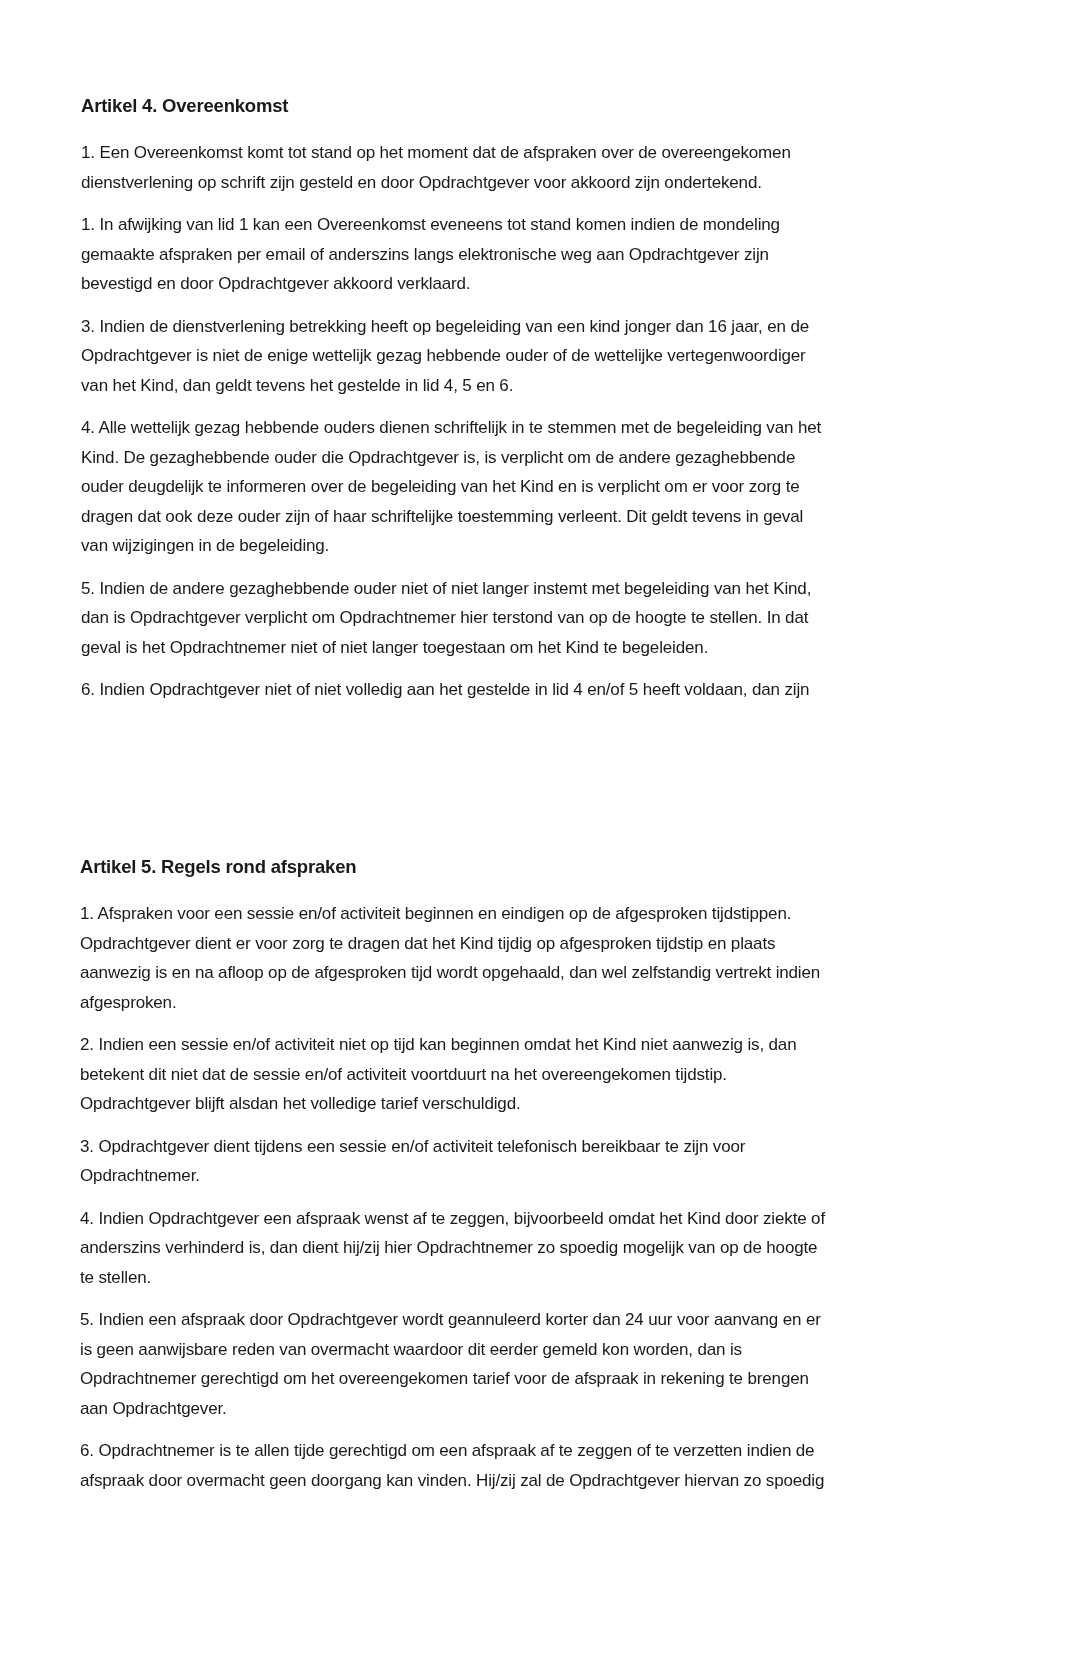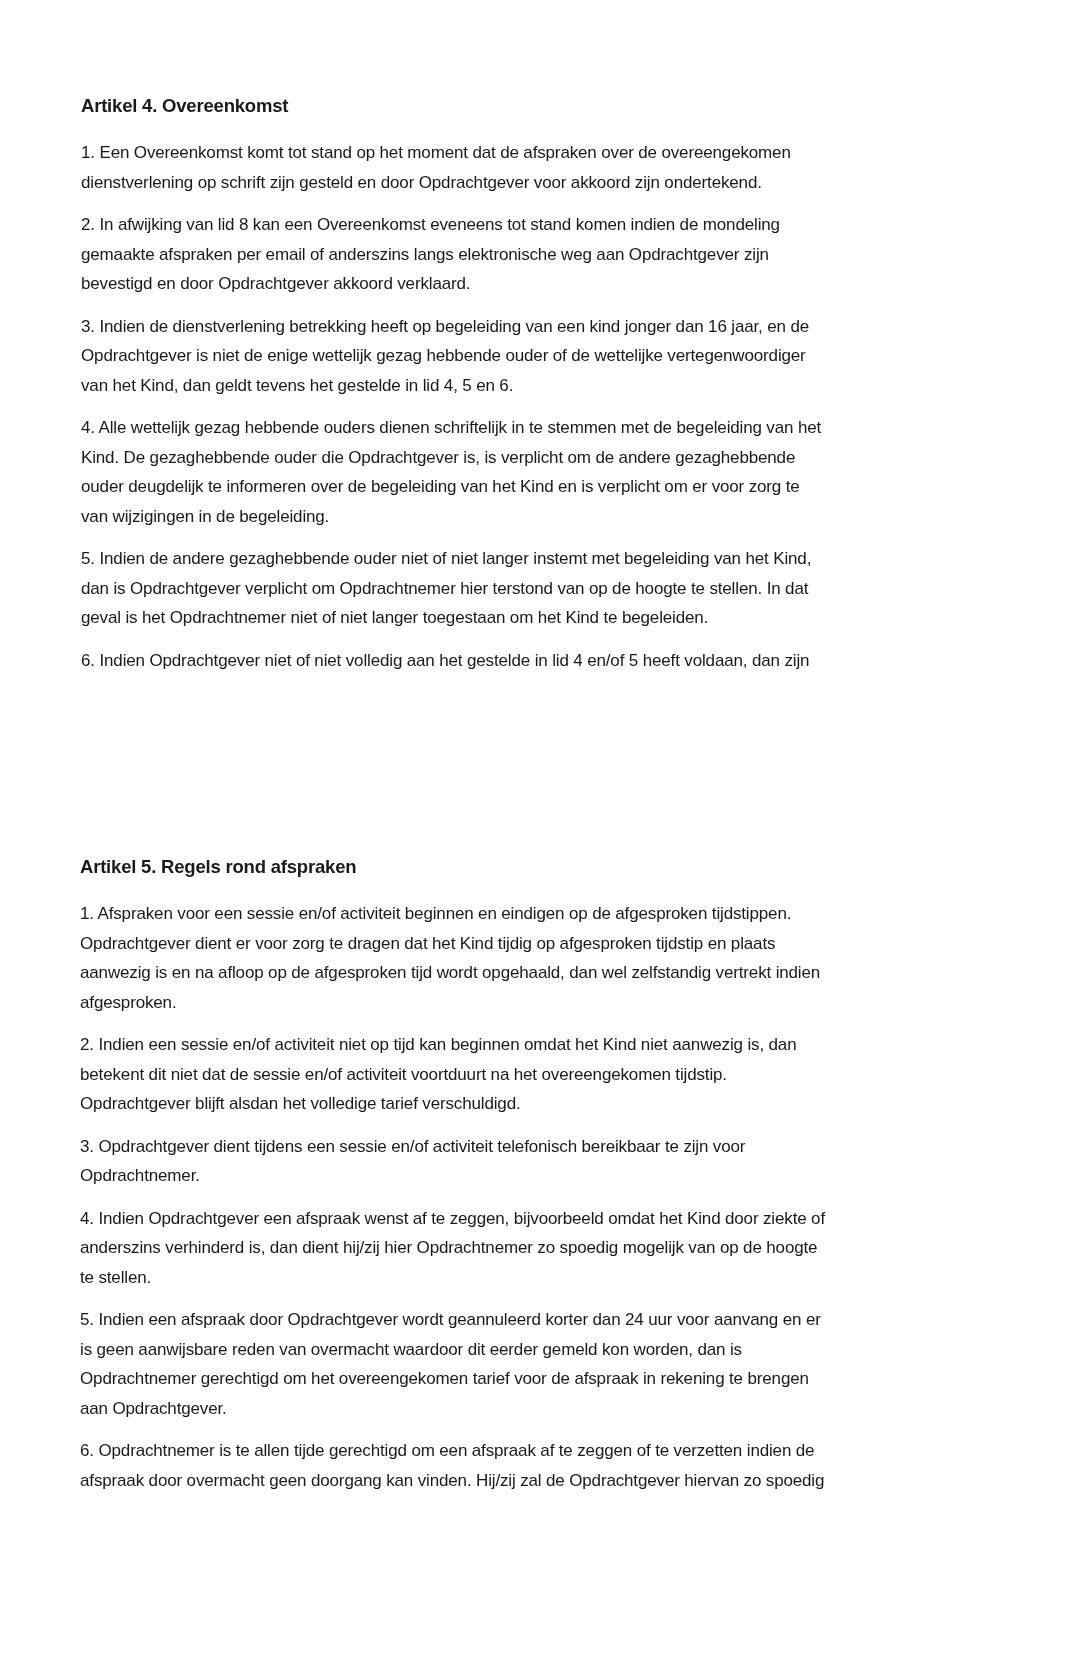--- a/index.html
+++ b/index.html
@@ -53,35 +53,36 @@
 
   <section class="article" style="top:94px; left:77px;">
     <h2 class="article-title">Artikel 4. Overeenkomst</h2>
 
     <p class="clause">
       <span class="line">1. Een Overeenkomst komt tot stand op het moment dat de afspraken over de overeengekomen</span>
       <span class="line">dienstverlening op schrift zijn gesteld en door Opdrachtgever voor akkoord zijn ondertekend.</span>
     </p>
 
     <p class="clause">
-      <span class="line">2. In afwijking van lid 8 kan een Overeenkomst eveneens tot stand komen indien de mondeling</span>
+      <span class="line">1. In afwijking van lid 1 kan een Overeenkomst eveneens tot stand komen indien de mondeling</span>
       <span class="line">gemaakte afspraken per email of anderszins langs elektronische weg aan Opdrachtgever zijn</span>
       <span class="line">bevestigd en door Opdrachtgever akkoord verklaard.</span>
     </p>
 
     <p class="clause">
       <span class="line">3. Indien de dienstverlening betrekking heeft op begeleiding van een kind jonger dan 16 jaar, en de</span>
       <span class="line">Opdrachtgever is niet de enige wettelijk gezag hebbende ouder of de wettelijke vertegenwoordiger</span>
       <span class="line">van het Kind, dan geldt tevens het gestelde in lid 4, 5 en 6.</span>
     </p>
 
     <p class="clause">
       <span class="line">4. Alle wettelijk gezag hebbende ouders dienen schriftelijk in te stemmen met de begeleiding van het</span>
       <span class="line">Kind. De gezaghebbende ouder die Opdrachtgever is, is verplicht om de andere gezaghebbende</span>
       <span class="line">ouder deugdelijk te informeren over de begeleiding van het Kind en is verplicht om er voor zorg te</span>
+      <span class="line">dragen dat ook deze ouder zijn of haar schriftelijke toestemming verleent. Dit geldt tevens in geval</span>
       <span class="line">van wijzigingen in de begeleiding.</span>
     </p>
 
     <p class="clause">
       <span class="line">5. Indien de andere gezaghebbende ouder niet of niet langer instemt met begeleiding van het Kind,</span>
       <span class="line">dan is Opdrachtgever verplicht om Opdrachtnemer hier terstond van op de hoogte te stellen. In dat</span>
       <span class="line">geval is het Opdrachtnemer niet of niet langer toegestaan om het Kind te begeleiden.</span>
     </p>
 
     <p class="clause">

